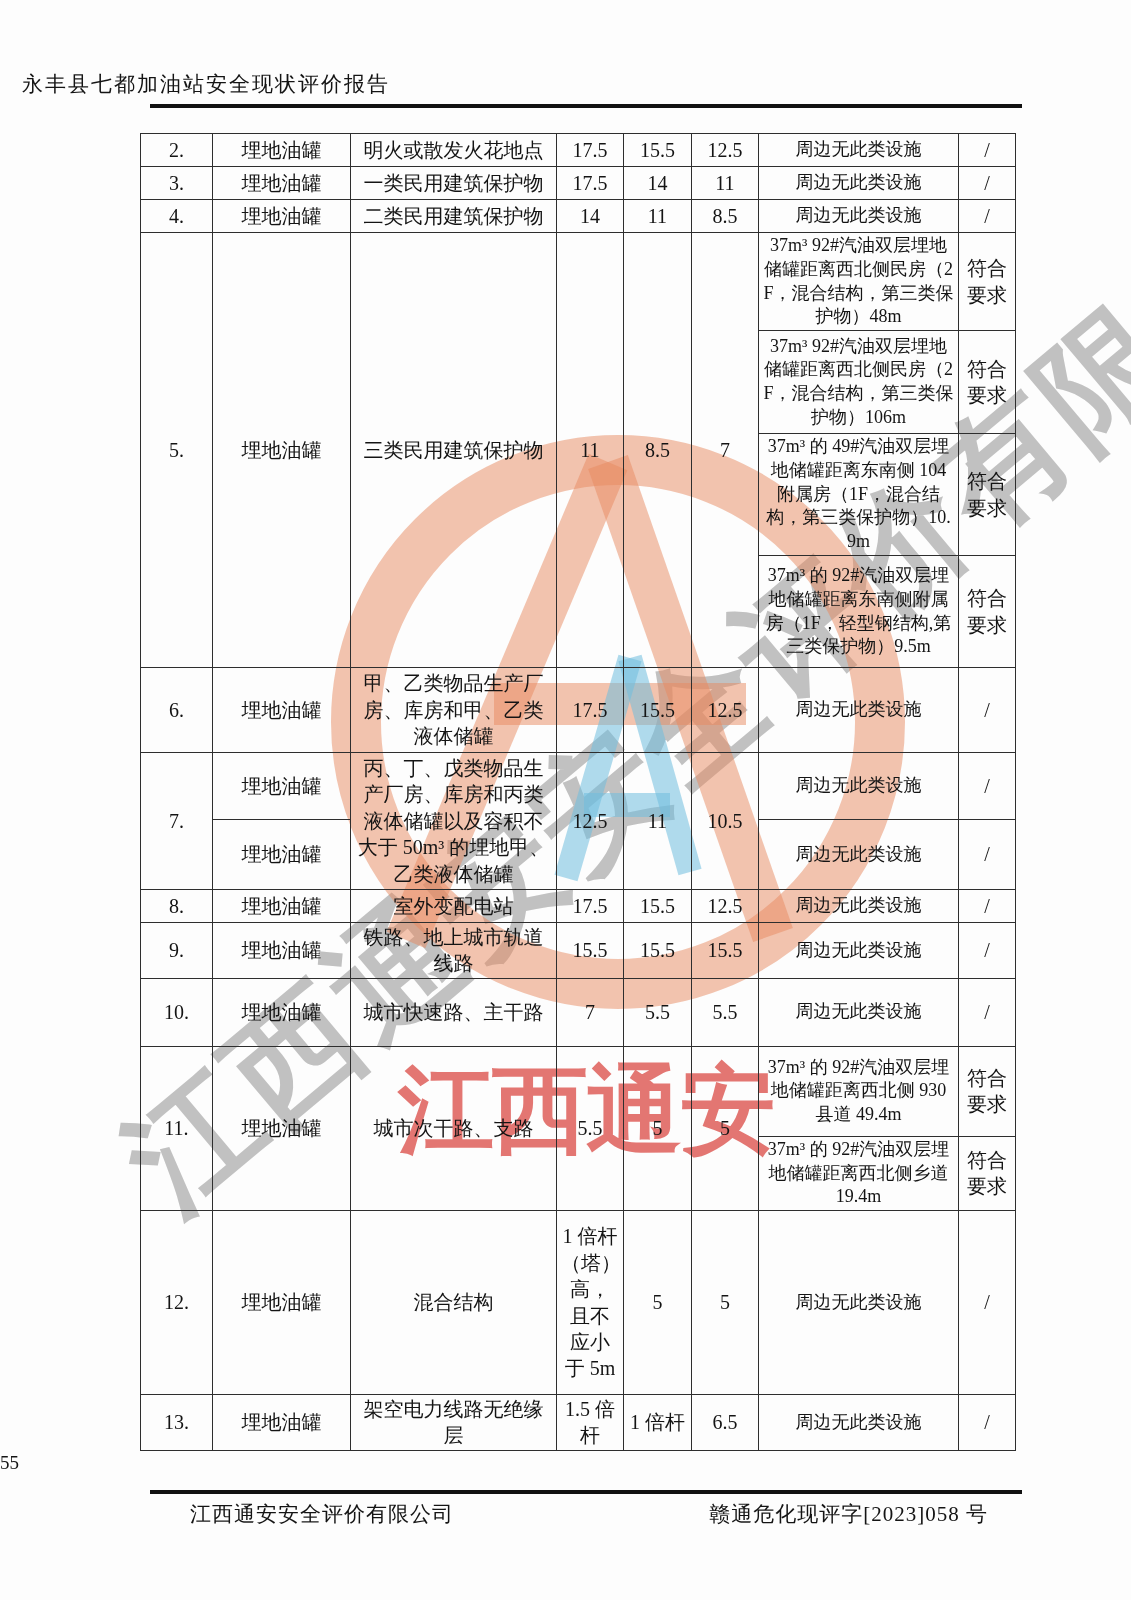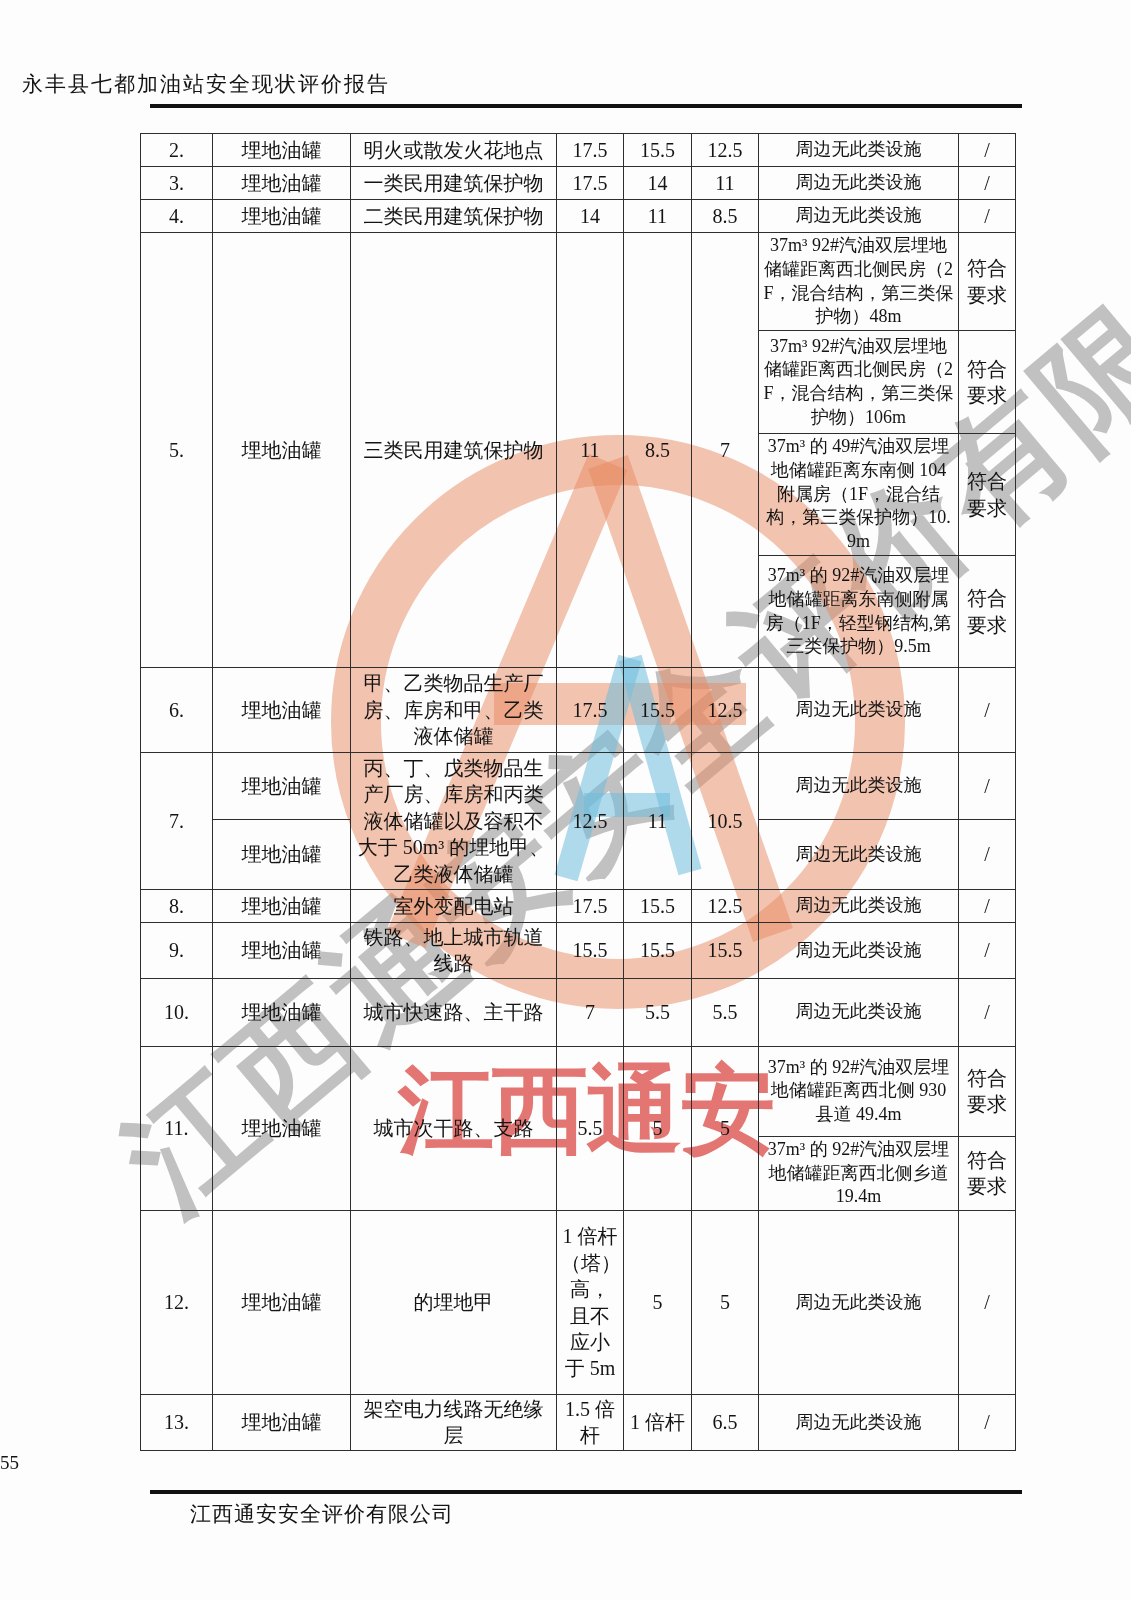--- a/index.html
+++ b/index.html
@@ -193,21 +193,21 @@
         <td class="c-res">符合要求</td>
       </tr>
       <tr style="height:72px">
         <td class="c-sit">37m³ 的 92#汽油双层埋地储罐距离西北侧乡道 19.4m</td>
         <td class="c-res">符合要求</td>
       </tr>
 
       <tr style="height:184px">
         <td>12.</td>
         <td>埋地油罐</td>
-        <td class="c-obj">的埋地甲</td>
+        <td class="c-obj">混合结构</td>
         <td class="c-num">1 倍杆（塔）高，且不应小于 5m</td>
         <td class="c-num">5</td>
         <td class="c-num">5</td>
         <td class="c-sit">周边无此类设施</td>
         <td class="c-res">/</td>
       </tr>
 
       <tr style="height:55px">
         <td>13.</td>
         <td>埋地油罐</td>
@@ -217,14 +217,15 @@
         <td class="c-num">6.5</td>
         <td class="c-sit">周边无此类设施</td>
         <td class="c-res">/</td>
       </tr>
     </tbody>
   </table>
 
   <div class="page-number">55</div>
   <div class="footer-rule"></div>
   <div class="footer-left">江西通安安全评价有限公司</div>
+  <div class="footer-right">赣通危化现评字[2023]058 号</div>
 
 </div>
 
 </body></html>

